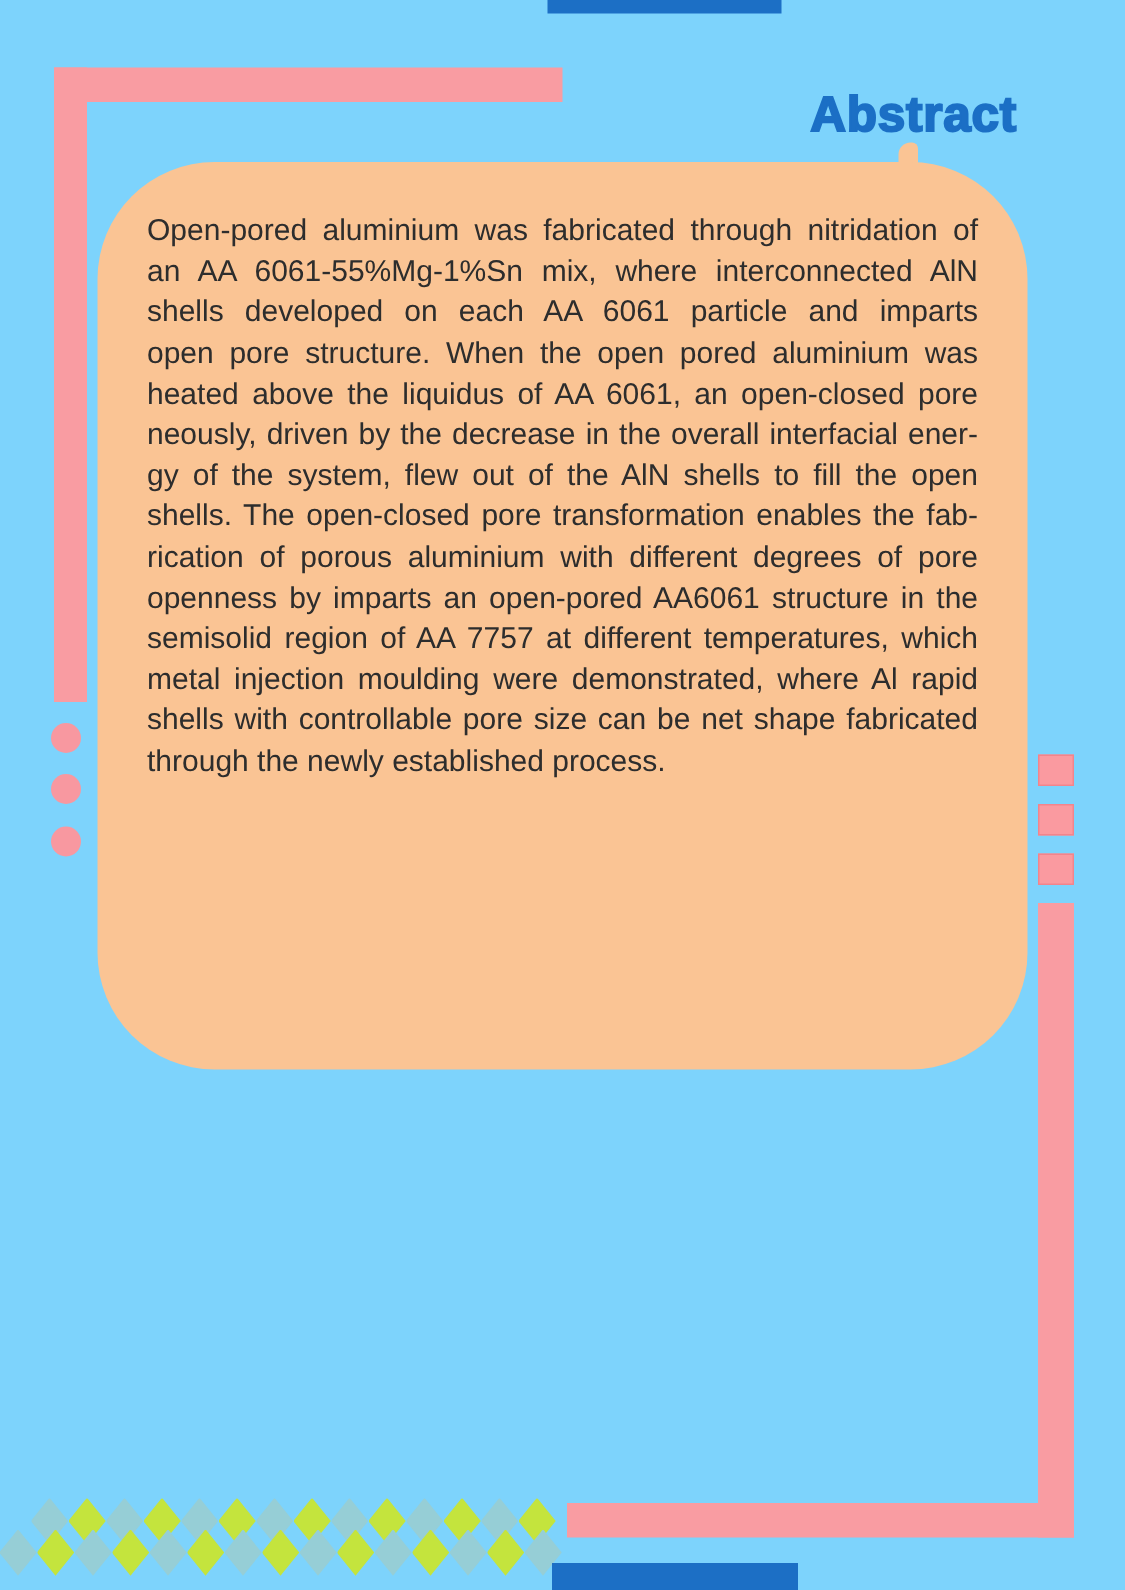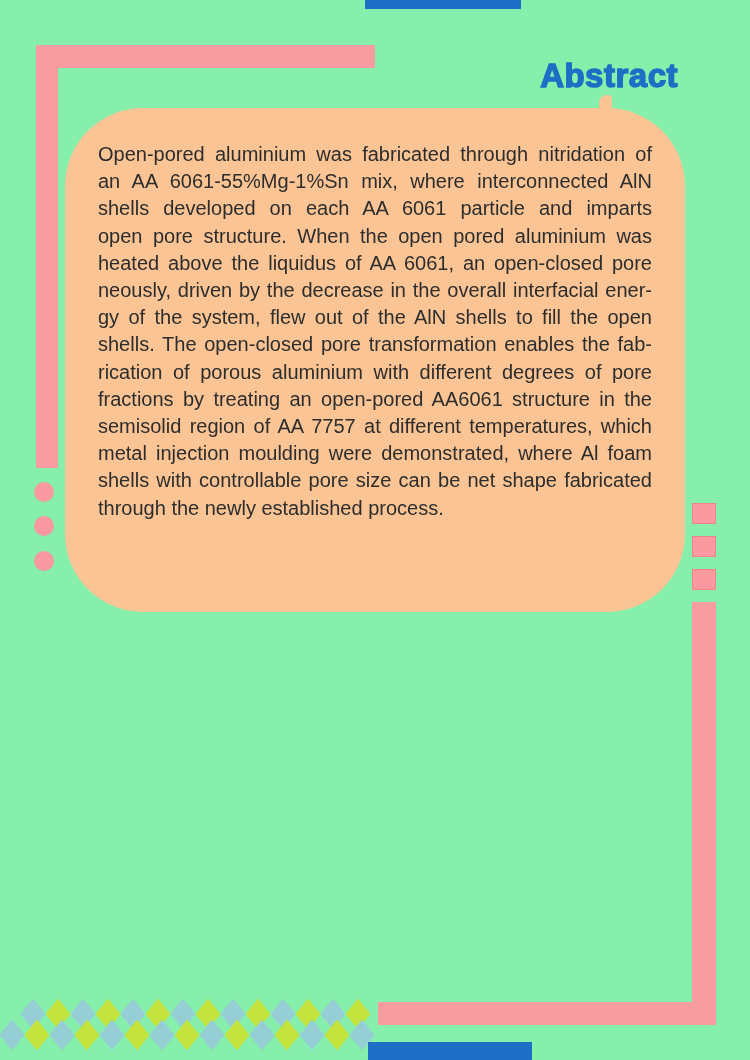--- a/index.html
+++ b/index.html
@@ -2,21 +2,21 @@
 <html><head>
 <meta charset="utf-8">
 <style>
   html,body{margin:0;padding:0;}
   body{
     width:750px;height:1060px;
     background:#F8FBE7;
     font-family:"Liberation Sans", sans-serif;
     overflow:hidden;
   }
-  .canvas{position:relative;width:750px;height:1060px;background:#86efac;}
+  .canvas{position:relative;width:750px;height:1060px;background:#7dd3fc;}
 
   
   .blue-bar{position:absolute;background:#1C6FC5;}
   .blue-bar.top{left:365px;top:0;width:156px;height:9px;}
   .blue-bar.bottom{left:368px;top:1042px;width:164px;height:18px;}
 
   
   .pink{position:absolute;background:#F99CA2;}
   .frame-h-tl{left:36px;top:45px;width:339px;height:23px;}
   .frame-v-tl{left:36px;top:45px;width:22px;height:423px;}
@@ -29,21 +29,21 @@
     margin:0;
     font-size:33px;line-height:1;font-weight:bold;
     color:#1B6FC5;
     -webkit-text-stroke:1.4px #1B6FC5;
     letter-spacing:0.5px;
   }
 
   
   .abstract-box{
     position:absolute;left:65px;top:108px;
-    width:620px;height:504px;
+    width:620px;height:605px;
     box-sizing:border-box;
     background:#FAC494;
     border-radius:78px;
     padding:33px 33px 0 33px;
   }
   
   .box-notch{
     position:absolute;left:599px;top:95px;width:13px;height:26px;
     background:#FAC494;border-radius:8px 4px 0 0;
   }
@@ -98,23 +98,23 @@
     <div class="abstract-text" id="abstract-lines">
         <div class="line">Open-pored aluminium was fabricated through nitridation of</div>
         <div class="line">an AA 6061-55%Mg-1%Sn mix, where interconnected AlN</div>
         <div class="line">shells developed on each AA 6061 particle and imparts</div>
         <div class="line">open pore structure. When the open pored aluminium was</div>
         <div class="line">heated above the liquidus of AA 6061, an open-closed pore</div>
         <div class="line">neously, driven by the decrease in the overall interfacial ener-</div>
         <div class="line">gy of the system, flew out of the AlN shells to fill the open</div>
         <div class="line">shells. The open-closed pore transformation enables the fab-</div>
         <div class="line">rication of porous aluminium with different degrees of pore</div>
-        <div class="line">fractions by treating an open-pored AA6061 structure in the</div>
+        <div class="line">openness by imparts an open-pored AA6061 structure in the</div>
         <div class="line">semisolid region of AA 7757 at different temperatures, which</div>
-        <div class="line">metal injection moulding were demonstrated, where Al foam</div>
+        <div class="line">metal injection moulding were demonstrated, where Al rapid</div>
         <div class="line">shells with controllable pore size can be net shape fabricated</div>
         <div class="line last">through the newly established process.</div>
       </div>
   </div>
 
   <div id="left-circles">
       <div class="circle" style="top: 482px;"></div>
       <div class="circle" style="top: 516px;"></div>
       <div class="circle" style="top: 551px;"></div>
     </div>

